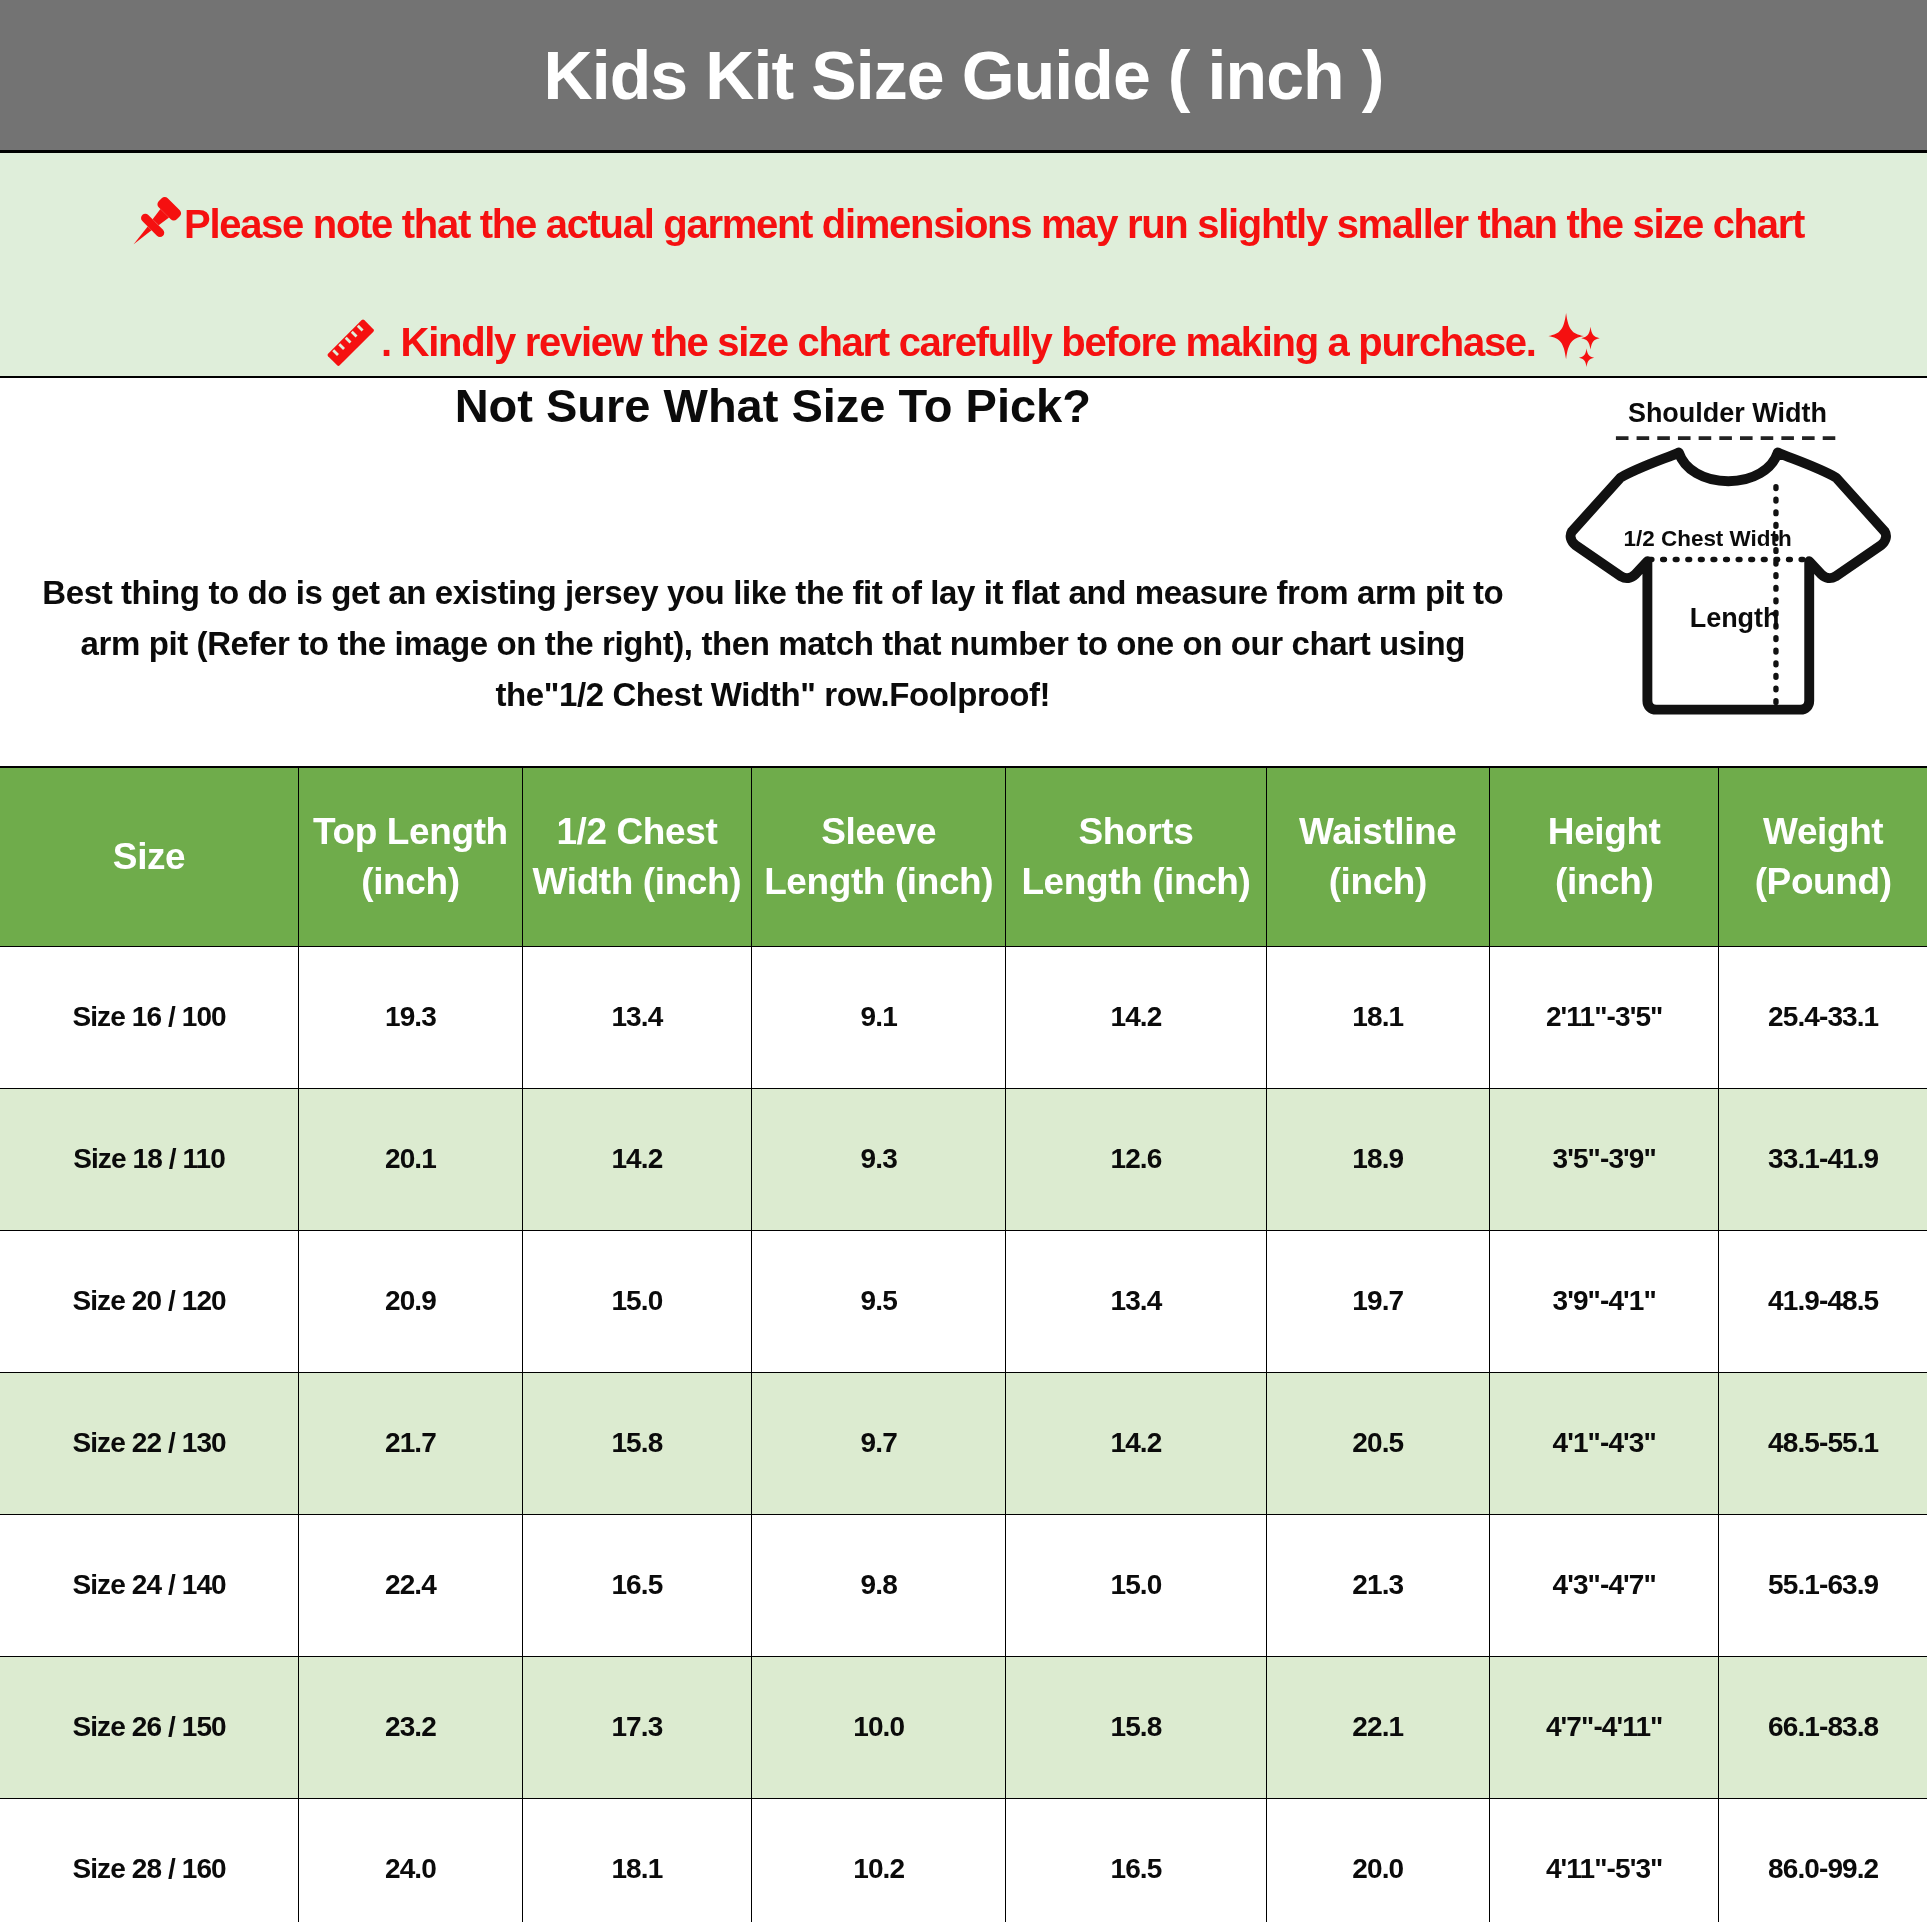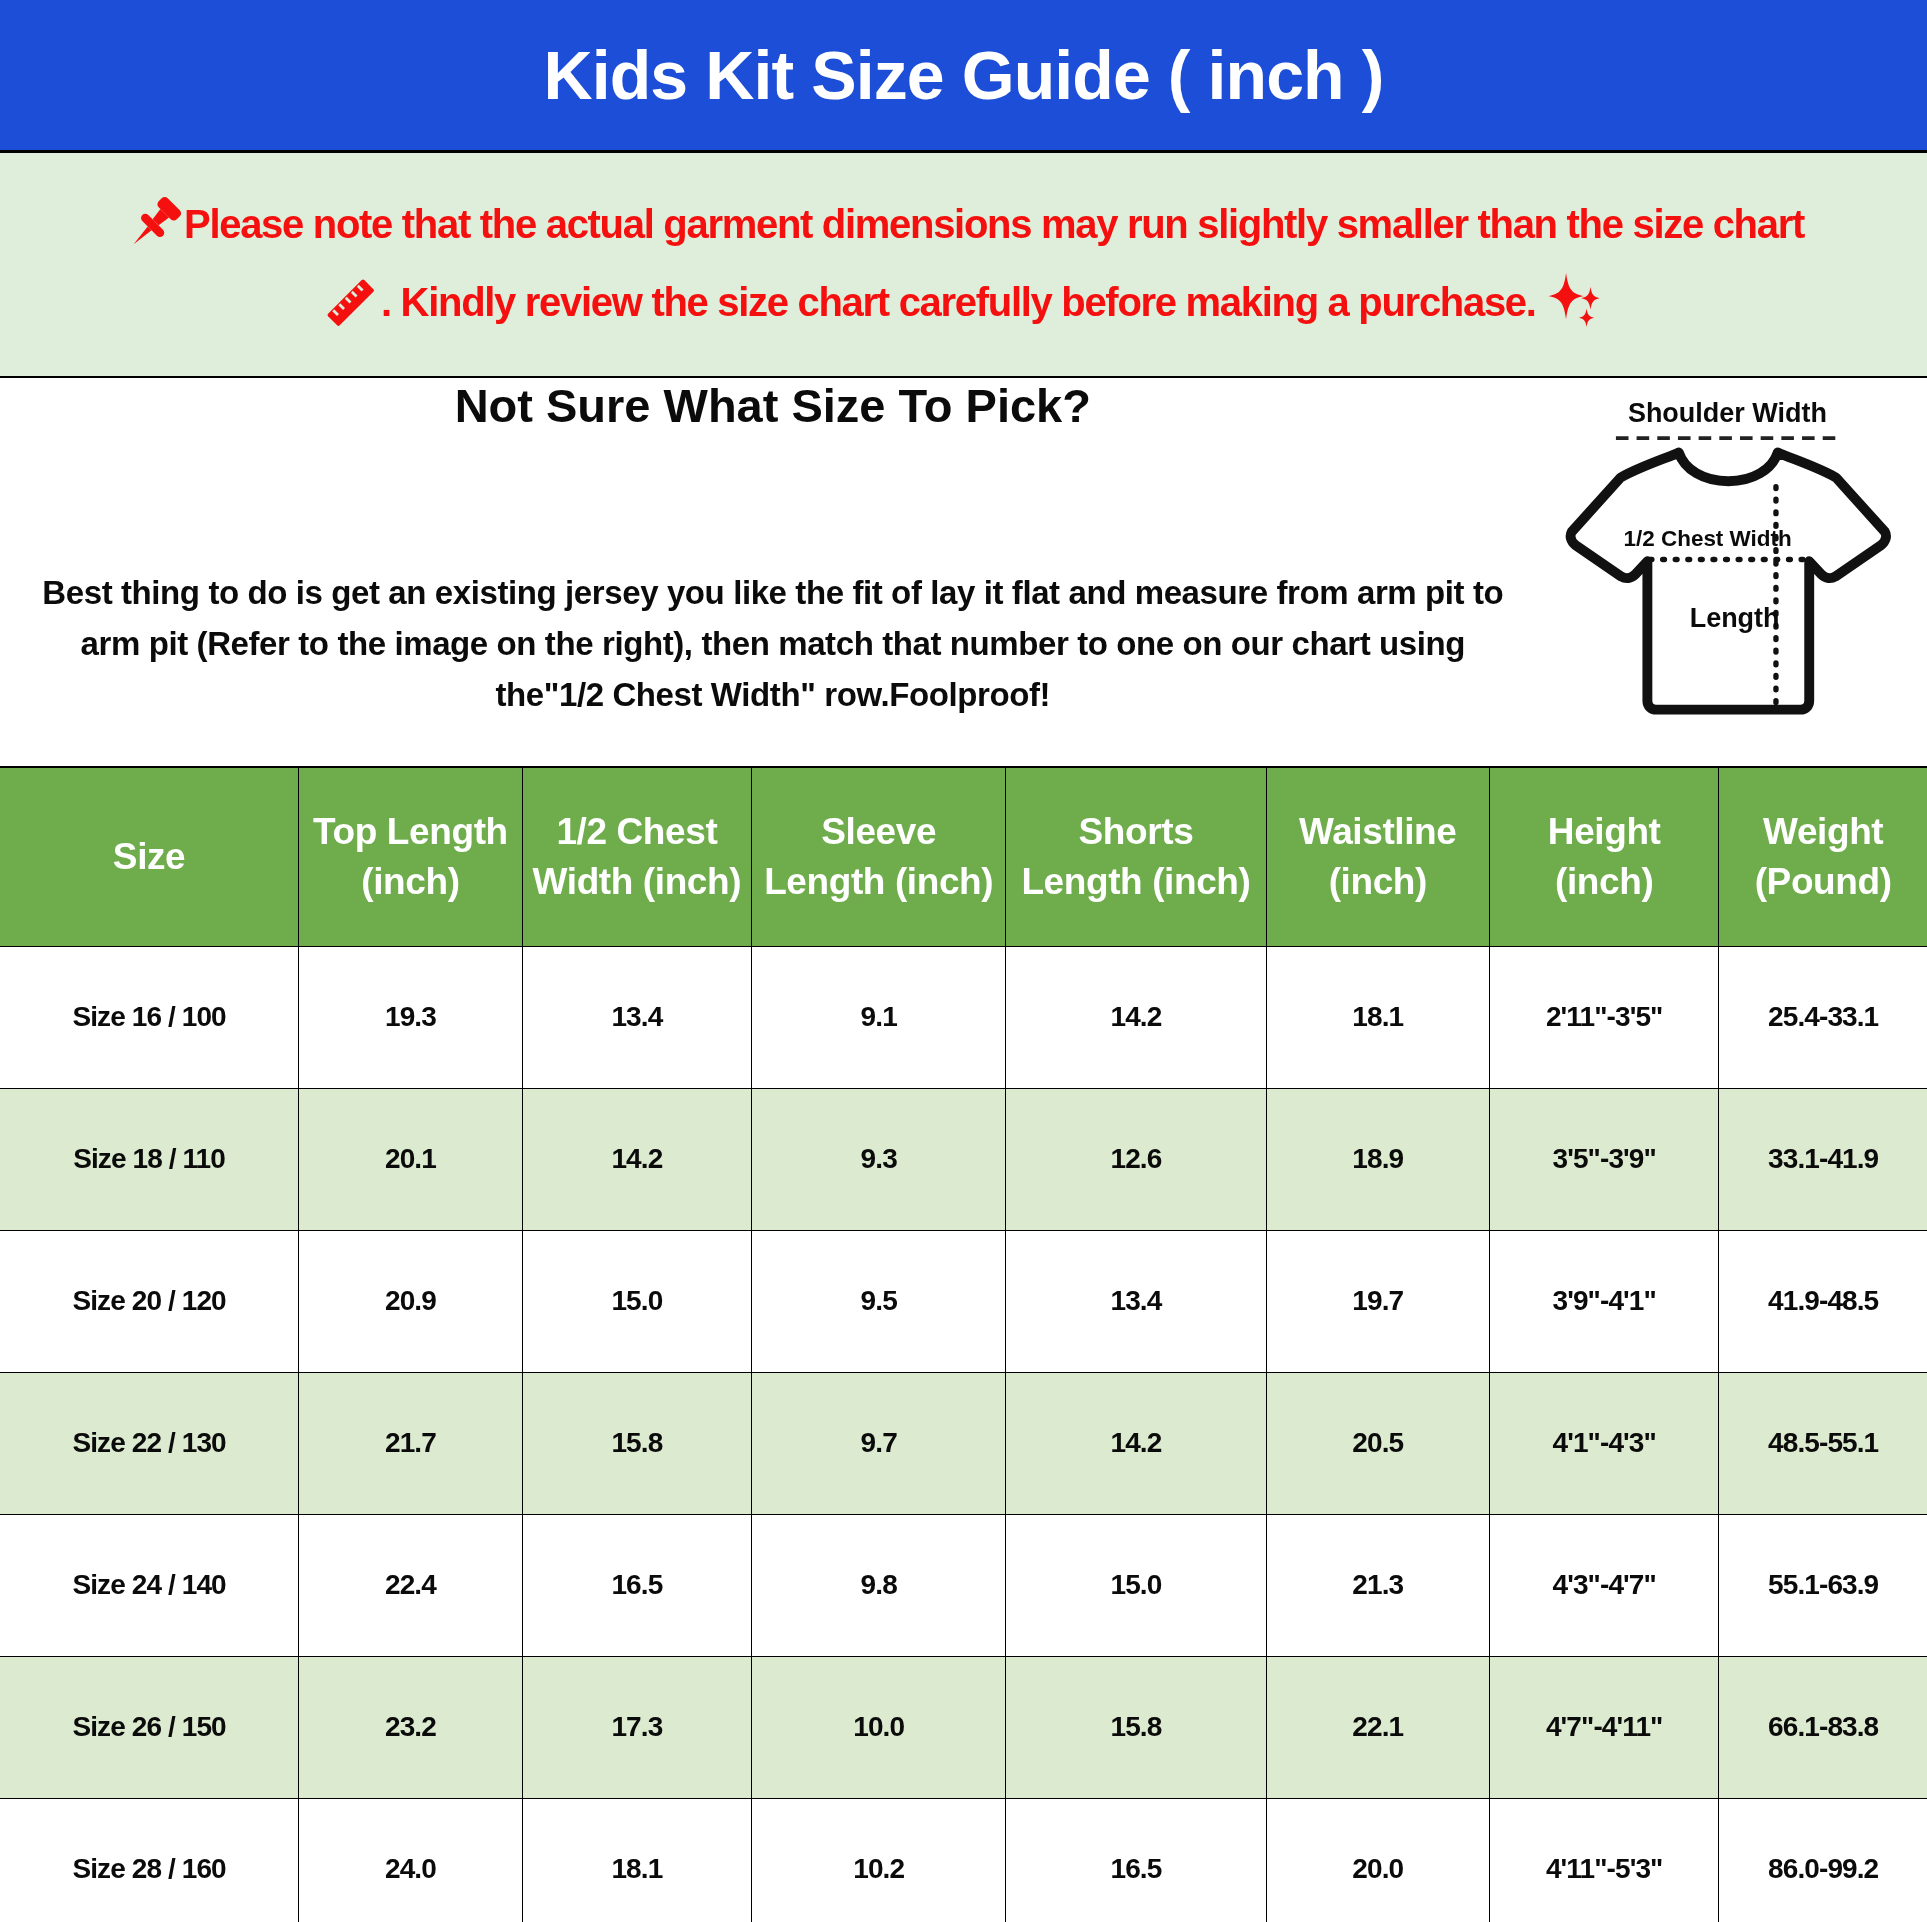--- a/index.html
+++ b/index.html
@@ -10,40 +10,40 @@
     font-weight: bold;
     color: #0b0b0b;
     background: #fff;
     overflow: hidden;
   }
   .page { width: 1927px; height: 1923px; display: flex; flex-direction: column; }
 
   
   .title-bar {
     height: 153px; flex: 0 0 auto;
-    background: #1d4ed8;
+    background: #737373;
     display: flex; align-items: center; justify-content: center;
     border-bottom: 3.6px solid #000;
   }
   .title-bar h1 {
     margin: 0; color: #fff; font-size: 68px; letter-spacing: -0.9px;
   }
 
   
   .notice {
     height: 225px; flex: 0 0 auto;
     background: #DFEEDA;
     border-bottom: 2.7px solid #000;
     display: flex; flex-direction: column; justify-content: center; align-items: center;
     gap: 14.3px;
     color: #F51010;
   }
   .notice-line {
     display: flex; align-items: center; justify-content: center;
-    font-size: 40px; letter-spacing: -1.3px; white-space: nowrap;
+    font-size: 40px; letter-spacing: -1.3px; white-space: nowrap; margin-top: 40px;
   }
   .notice-line .icon { width: 61px; height: 61px; flex: 0 0 auto; }
   .notice-line .icon.sparkles { width: 66px; height: 66px; margin-left: 5.4px; }
 
   
   .help {
     height: 364px; flex: 0 0 auto;
     background: #fff;
     display: flex; flex-direction: row; align-items: stretch;
   }

